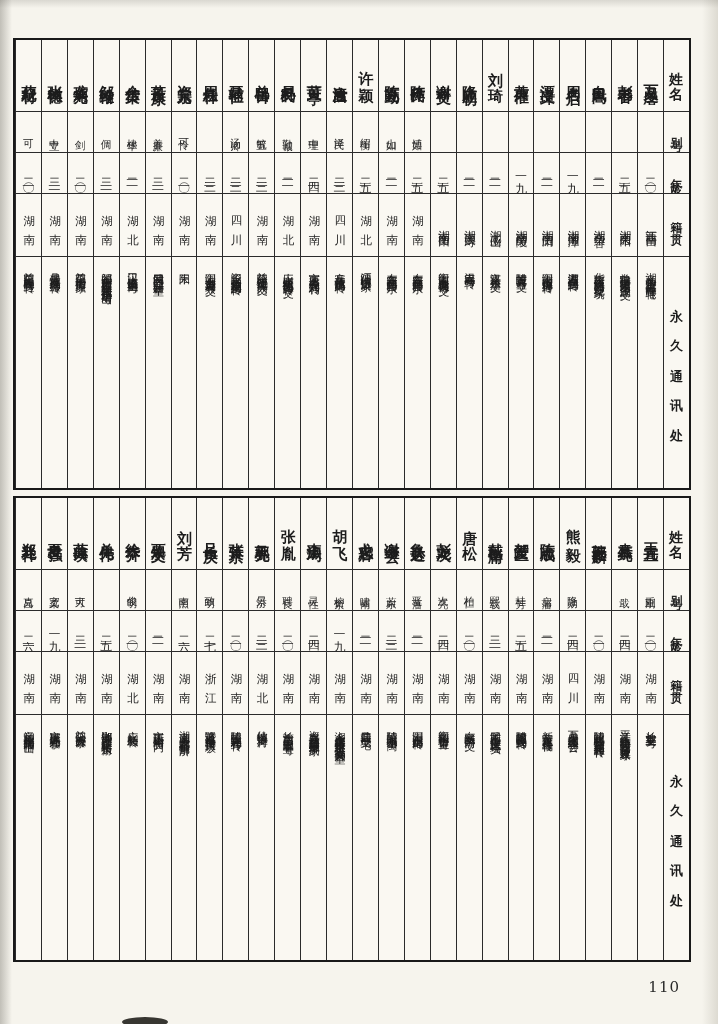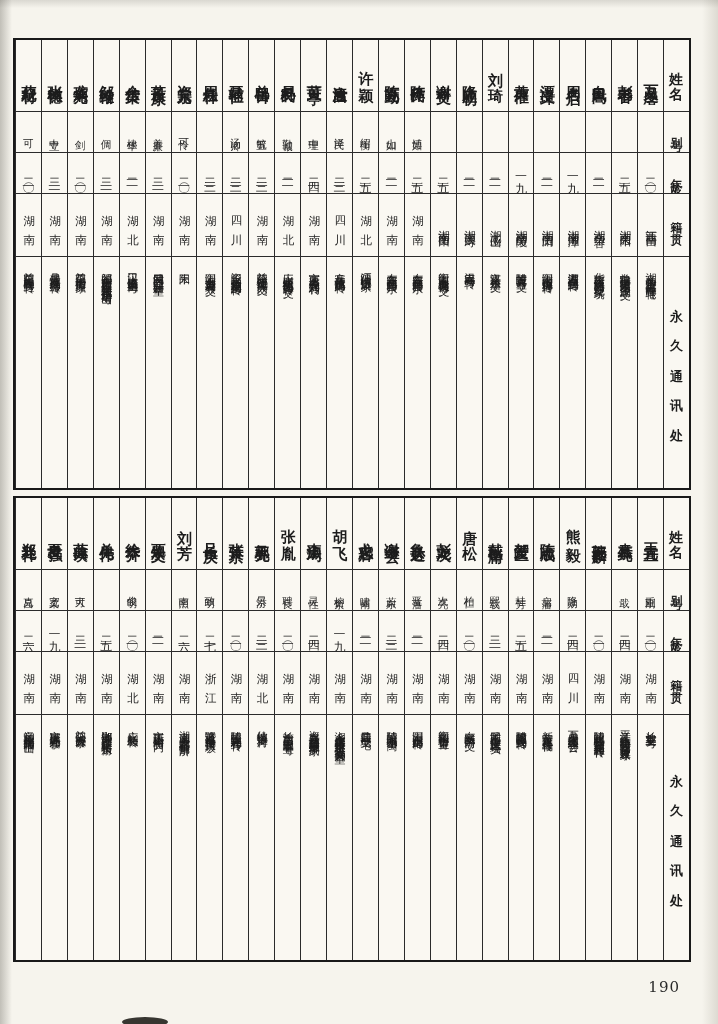--- a/index.html
+++ b/index.html
@@ -947,14 +947,14 @@
         <div class="cell cell-native">
           <span class="v sp2">湖南</span>
         </div>
         <div class="cell cell-addr">
           <span class="v">宁远柏家坪邮局转神山下</span>
         </div>
       </div>
     </div>
 
   <div class="smudge"></div>
-  <div class="page-number">190</div>
+  <div class="page-number">110</div>
 </div>
 
 </body></html>

